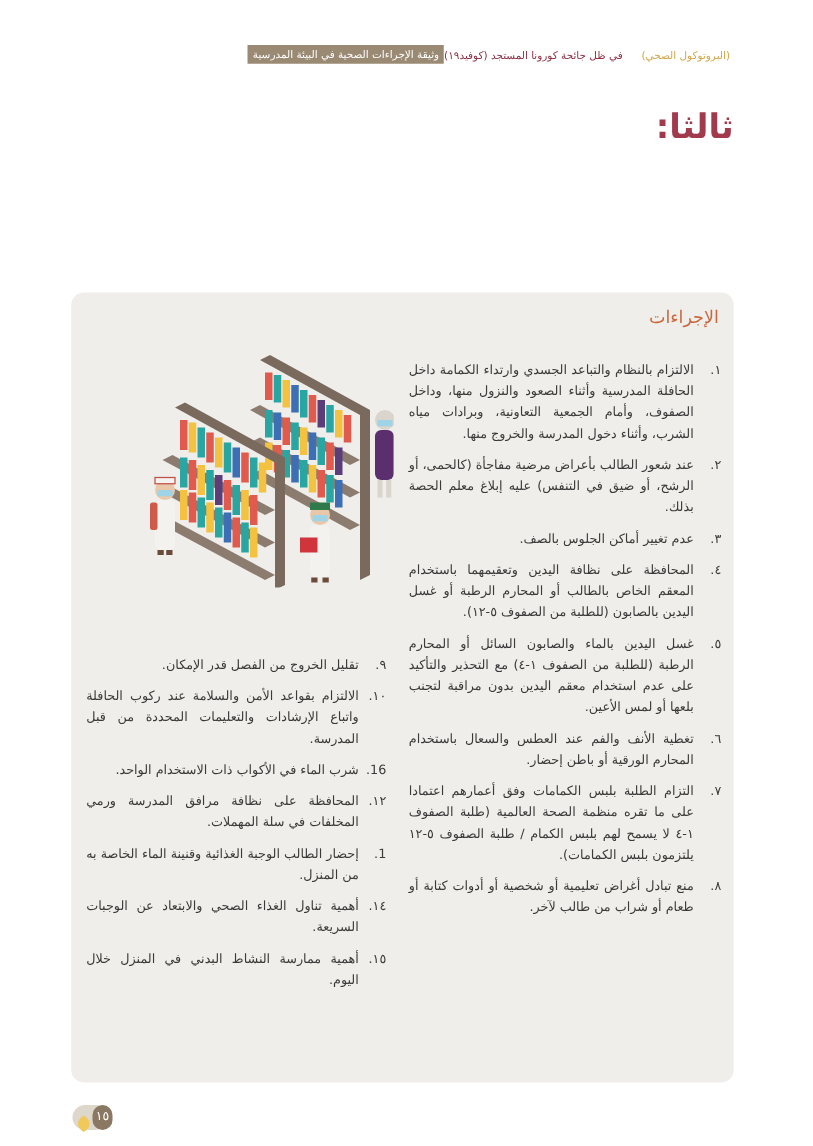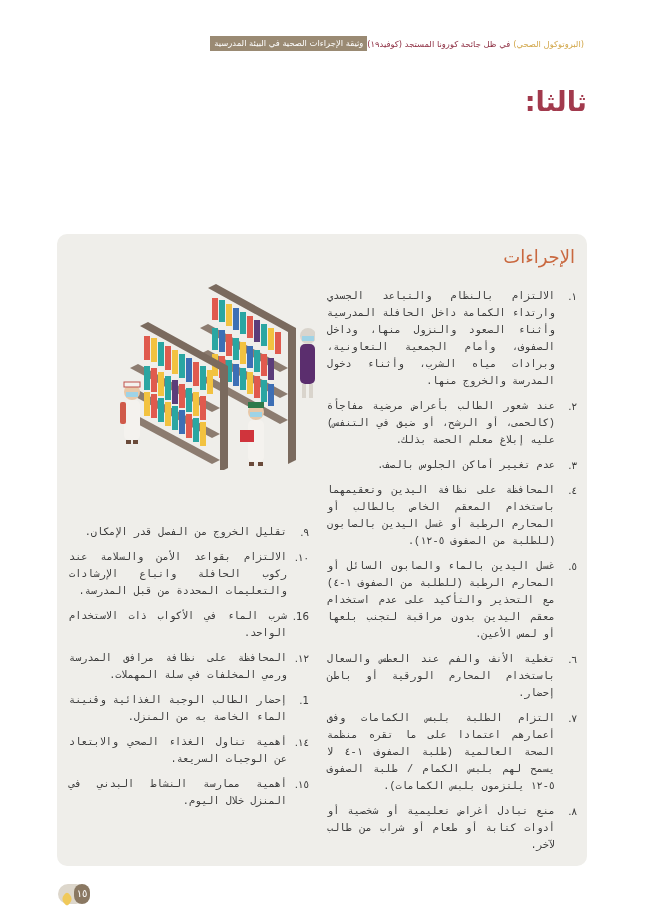--- a/index.html
+++ b/index.html
@@ -9,42 +9,42 @@
     }
     .header-line {
       position: absolute; top: 36px; right: 63px; height: 15px;
       display: flex; flex-direction: row-reverse; align-items: center;
       direction: rtl; font-size: 8.4px; white-space: nowrap; text-align: center;
     }
     .header-hl {
       background: #9a8a73; color: #ffffff; padding: 1px 4px; height: 13px;
       line-height: 13px; display: inline-block;
     }
-    .header-rest { color: #8e2f43; padding-right: 3px; }
+    .header-rest { color: #8e2f43; padding-right: 15px; }
     .header-protocol { color: #d2a74a; padding-right: 3px; }
     .title-block {
       position: absolute; right: 63px; top: 85px; text-align: center; direction: rtl;
       color: #a23a4d; font-weight: bold; font-size: 27px; line-height: 33px;
     }
     .panel {
       position: absolute; left: 57px; top: 234px; width: 530px; height: 632px;
       background: #efeeea; border-radius: 10px;
     }
     .panel-title {
       position: absolute; right: 12px; top: 12px; direction: rtl;
-      color: #c9683f; font-size: 18px;
+      color: #c9683f; font-size: 14px;
     }
     .col {
       position: absolute; direction: rtl; color: #3a3a3a; font-size: 10.2px; line-height: 17px;
     }
     .col-right { right: 10px; top: 54px; width: 250px; }
     .col-left { right: 278px; top: 290px; width: 240px; }
     .item { display: flex; flex-direction: row; margin-bottom: 8px; text-align: justify; }
     .num { flex: 0 0 22px; text-align: right; color: #3a3a3a; }
-    .txt { flex: 1; font-family: Liberation Mono, monospace; }
+    .txt { flex: 1; }
     .illustration { position: absolute; left: 43px; top: 36px; width: 215px; height: 200px; }
     .page-badge {
       position: absolute; left: 58px; top: 884px; width: 40px; height: 20px;
     }
     .page-circle {
       position: absolute; left: 16px; top: 0; width: 16px; height: 20px; border-radius: 10px;
       background: #8a7862; color: #fff; font-size: 10px; line-height: 20px; text-align: center;
     }
     .page-shadow {
       position: absolute; left: 0; top: 0; width: 28px; height: 20px; border-radius: 10px; background: #ddd7cc;

